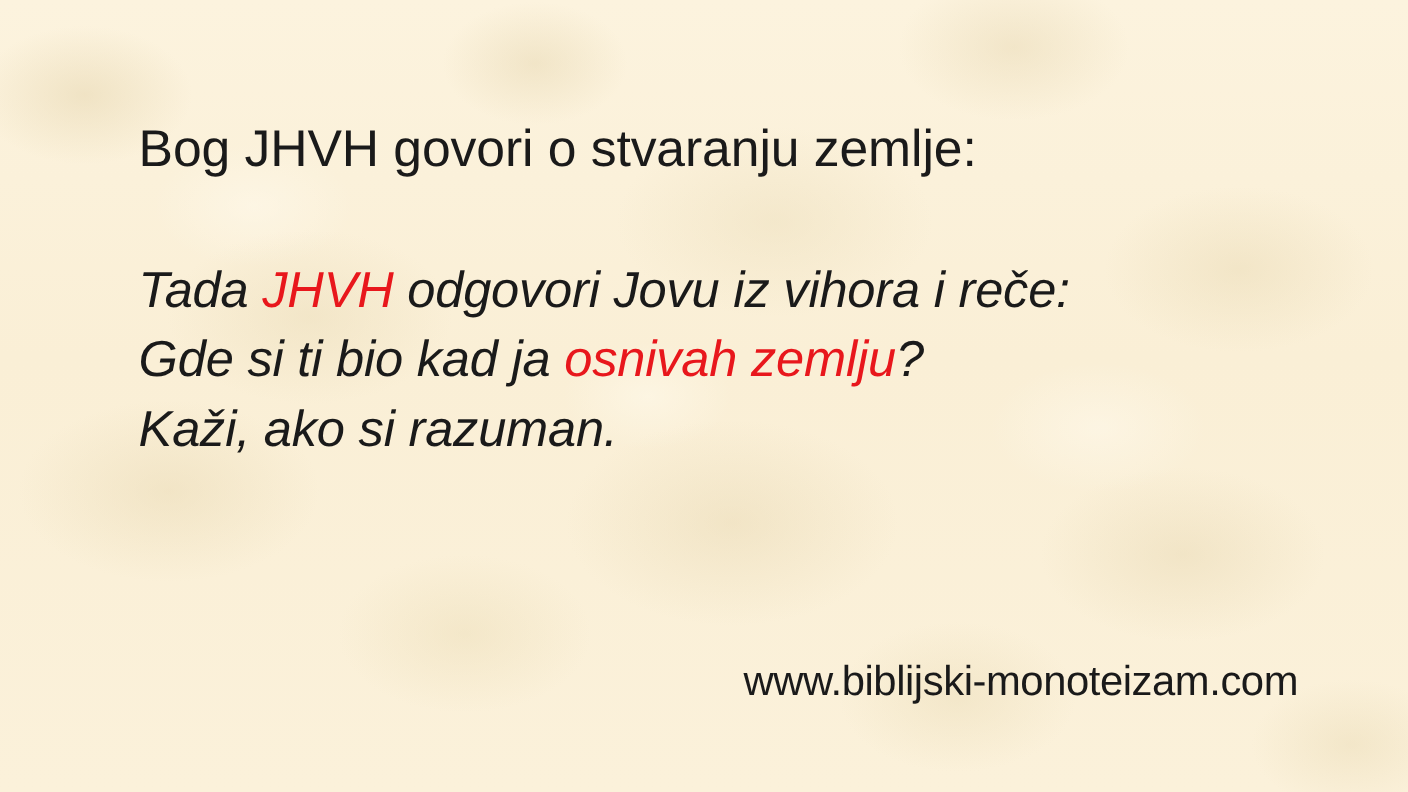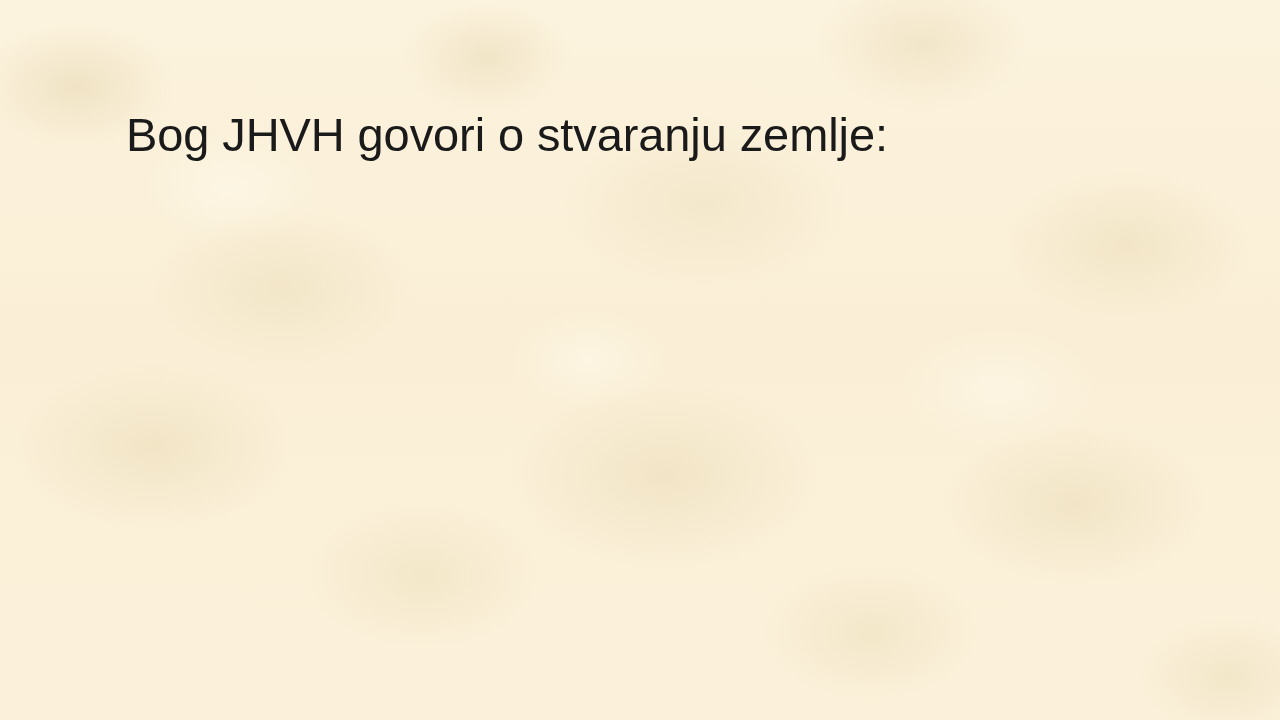--- a/index.html
+++ b/index.html
@@ -110,17 +110,27 @@
 <body>
 
 <div id="slide">
 
   <div id="paper-texture"></div>
 
   <div id="content">
 
     <div class="text-block" id="heading">Bog JHVH govori o stvaranju zemlje:</div>
 
+    <div class="text-block" id="verse">
+
+      <span class="verse-line"><span>Tada </span><span class="accent">JHVH</span><span> odgovori Jovu iz vihora i reče:</span></span>
+
+      <span class="verse-line"><span>Gde si ti bio kad ja </span><span class="accent">osnivah zemlju</span><span>?</span></span>
+
+      <span class="verse-line">Kaži, ako si razuman.</span>
+
+    </div>
 
 
+    <div id="site-url">www.biblijski-monoteizam.com</div>
 
   </div>
 </div>
 
 </body></html>

